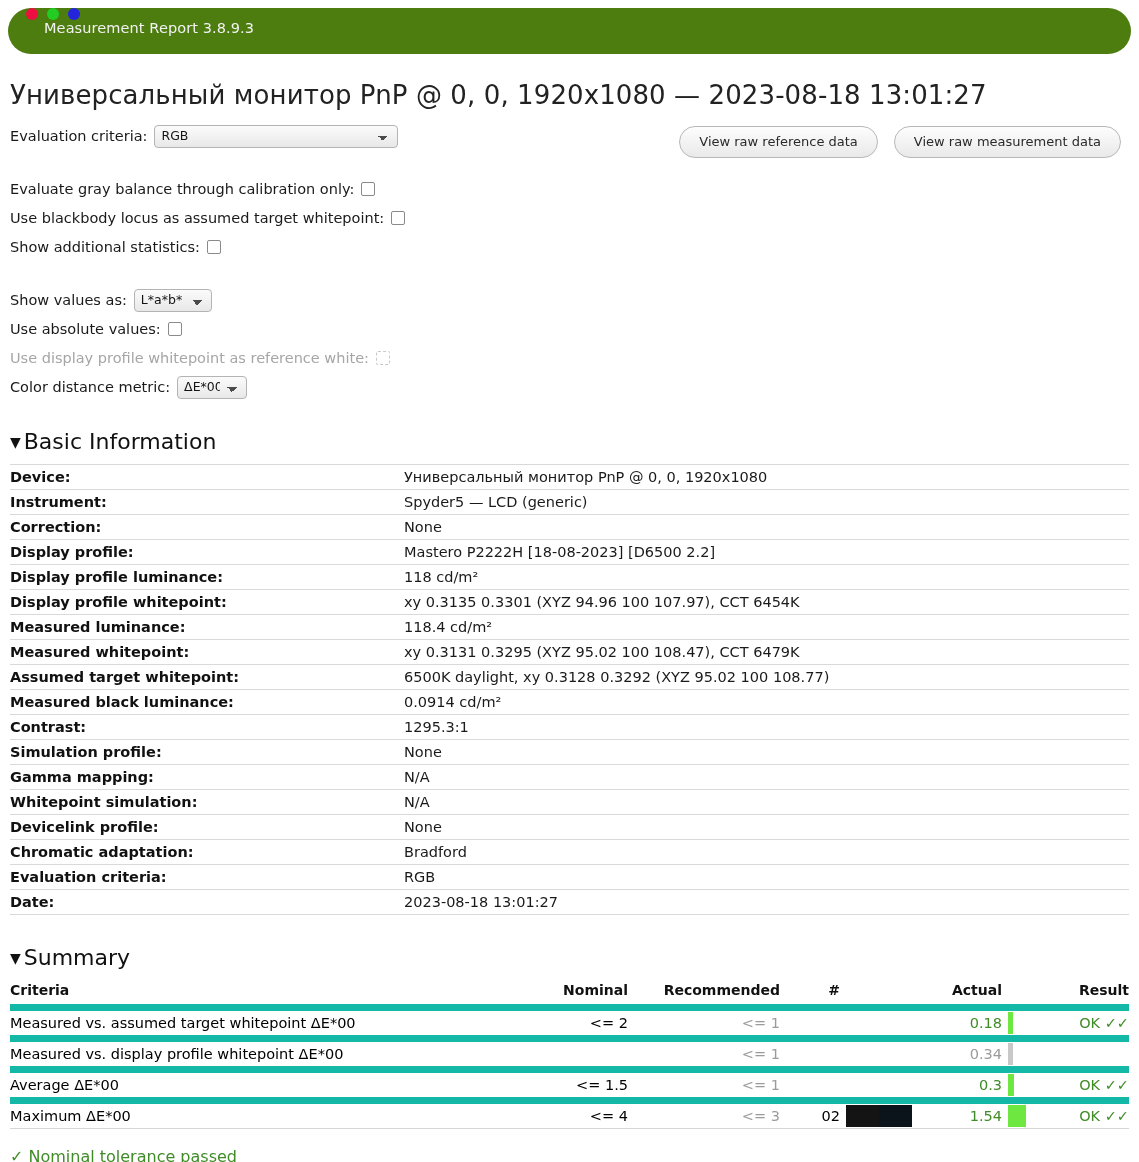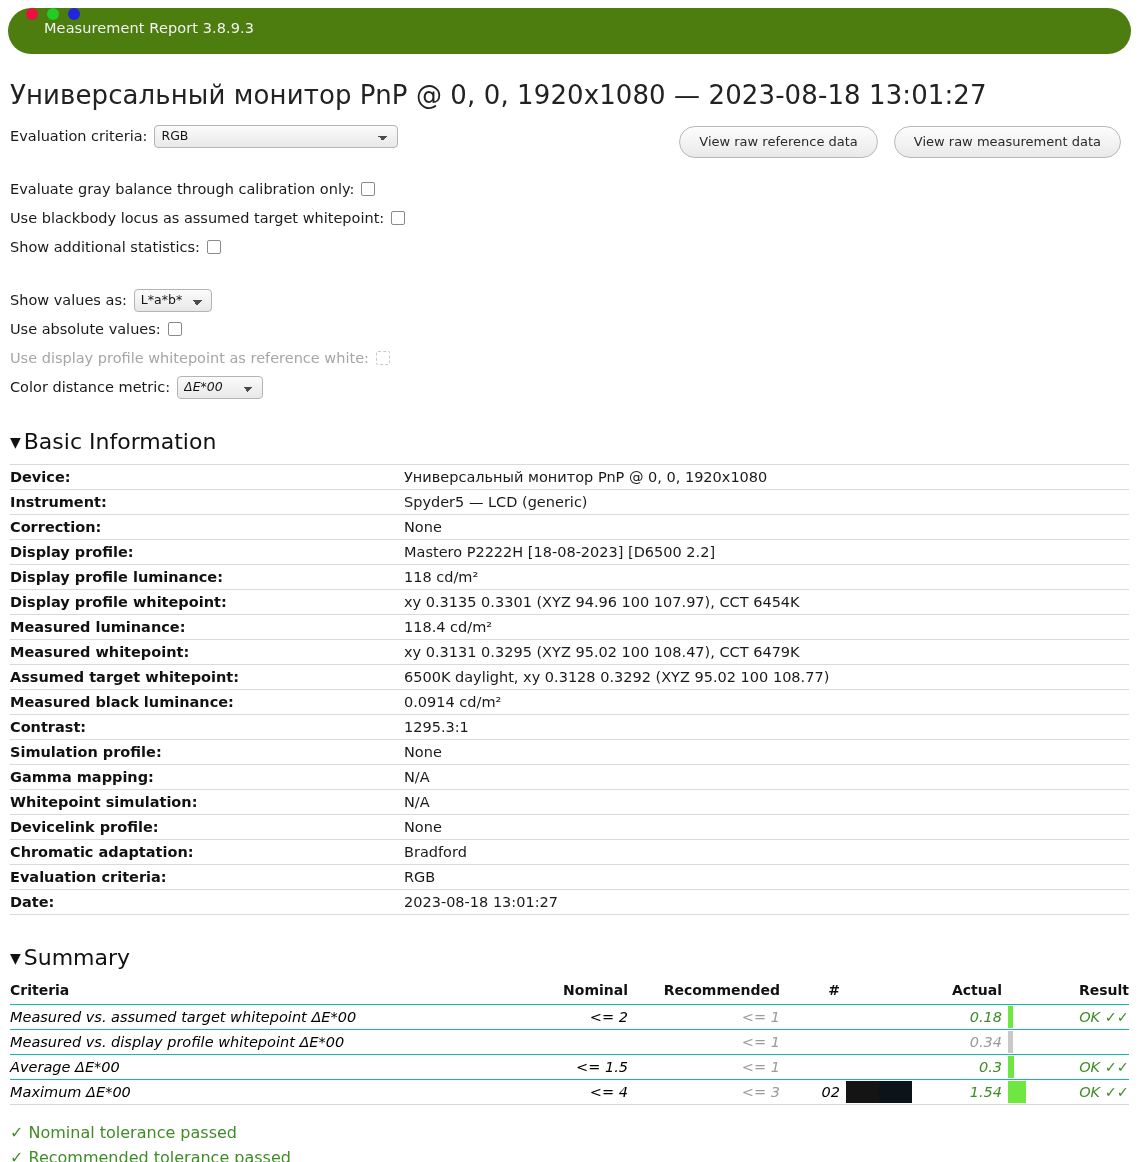--- a/index.html
+++ b/index.html
@@ -84,21 +84,21 @@
     background-position:
       calc(100% - 14px) 10px,
       calc(100% - 9px) 10px,
       0 0;
     background-size: 5px 5px, 5px 5px, 100% 100%;
     background-repeat: no-repeat;
     padding-right: 26px;
   }
   select.sel-wide { width: 244px; }
   select.sel-small { width: 78px; }
-  select.sel-metric { width: 86px; font-style: italic; }
+  select.sel-metric { width: 70px; }
 
   .checkbox {
     width: 14px;
     height: 14px;
     border: 1px solid #8a8a8a;
     border-radius: 2px;
     background: #ffffff;
     margin-left: 7px;
     display: inline-block;
     box-sizing: border-box;
@@ -152,21 +152,21 @@
     border-collapse: collapse;
     font-size: 14.5px;
     table-layout: fixed;
   }
   table.summary th {
     font-weight: bold;
     font-size: 14px;
     padding: 2px 0 6px 0;
     color: #111;
   }
-  table.summary tbody tr { border-top: 1px solid #14b8a6; font-style: italic; }
+  table.summary tbody tr { border-top: 7px solid #14b8a6; }
   table.summary tbody tr:last-child { border-bottom: 1px solid #d6d6d6; }
   table.summary td { padding: 4px 0; }
 
   .c-criteria { width: 500px; text-align: left; }
   .c-nominal  { width: 118px; text-align: right; }
   .c-recomm   { width: 152px; text-align: right; }
   .c-num      { width: 60px;  text-align: right; padding-right: 6px !important; }
   .c-swatch   { width: 66px;  padding: 0 !important; }
   .c-actual   { width: 90px;  text-align: right; }
   .c-bar      { width: 24px;  padding: 0 !important; }

